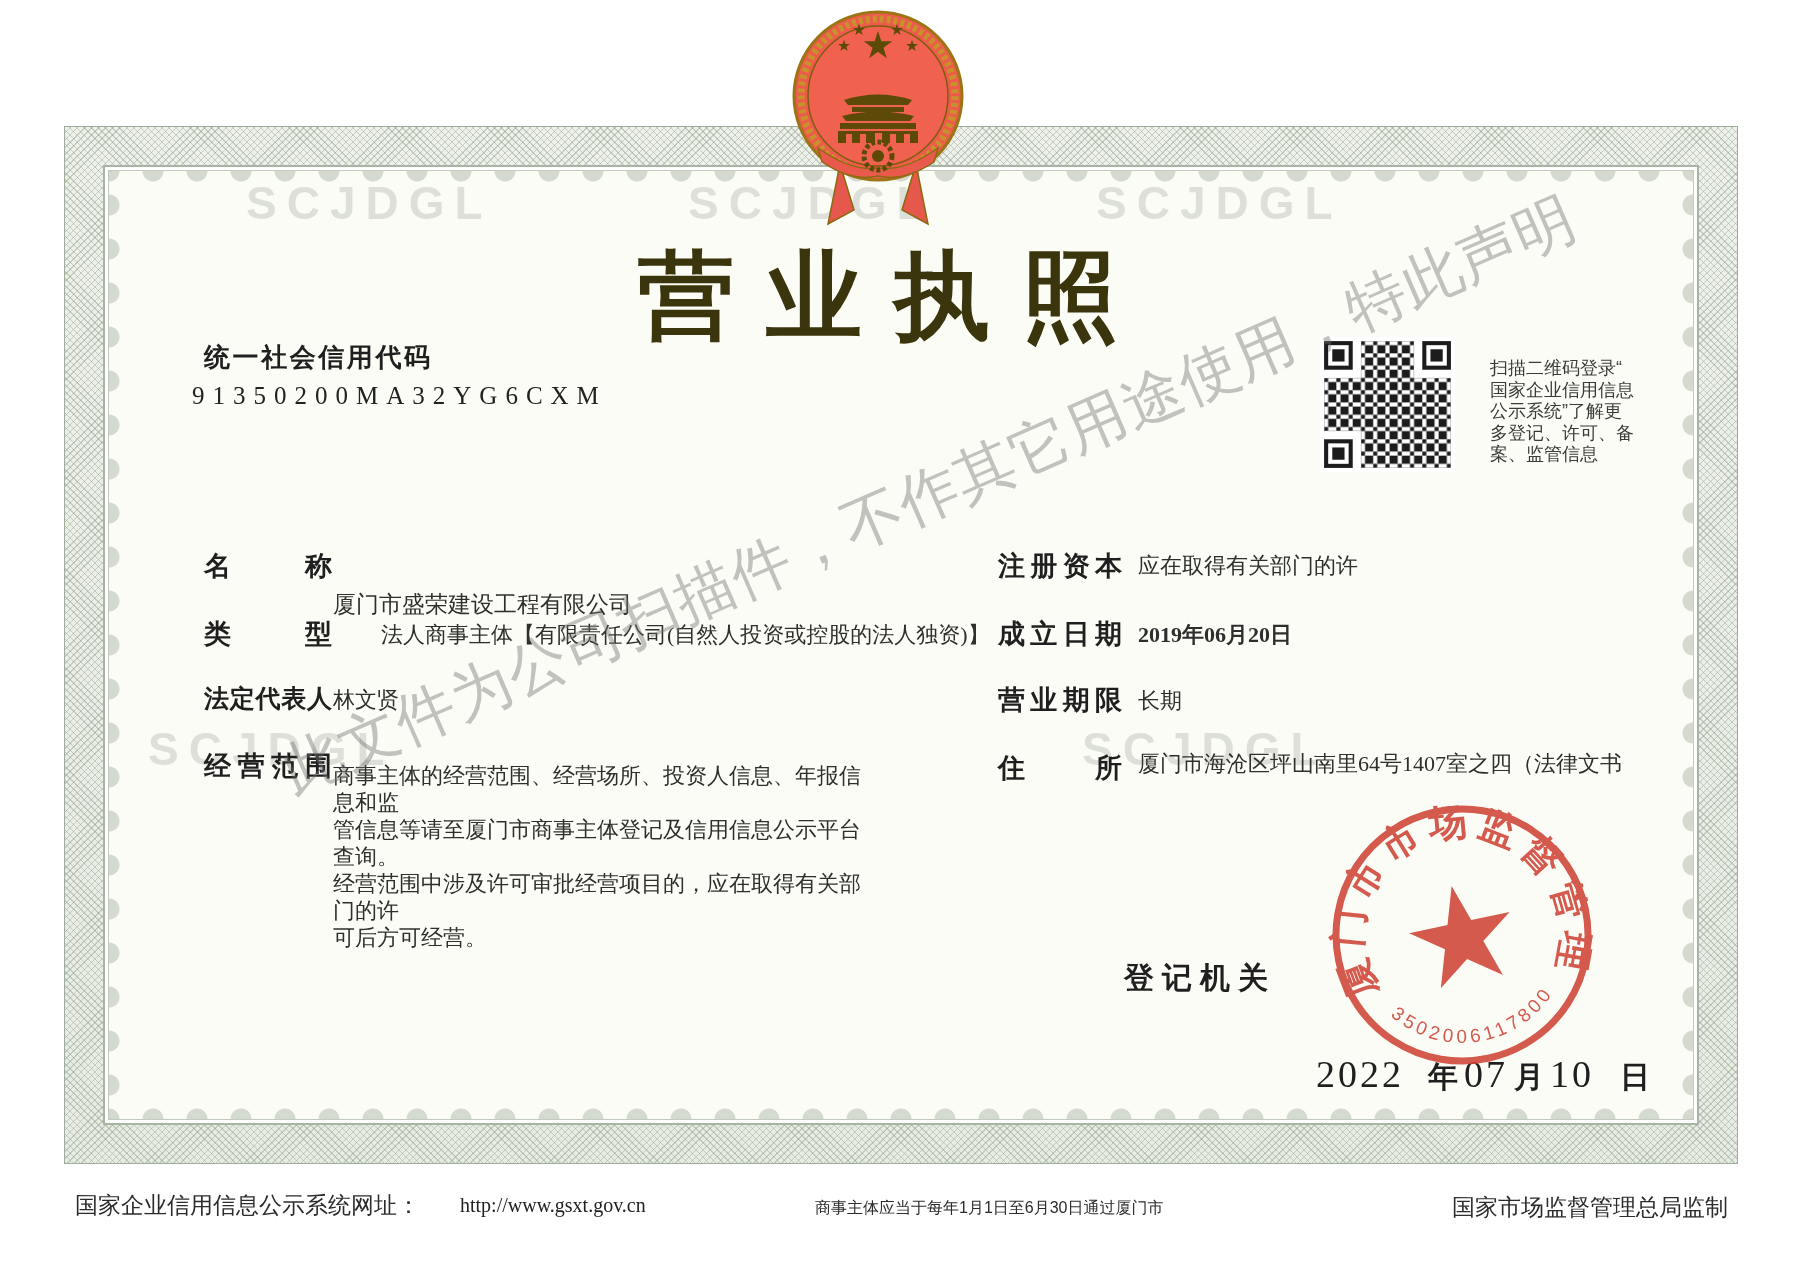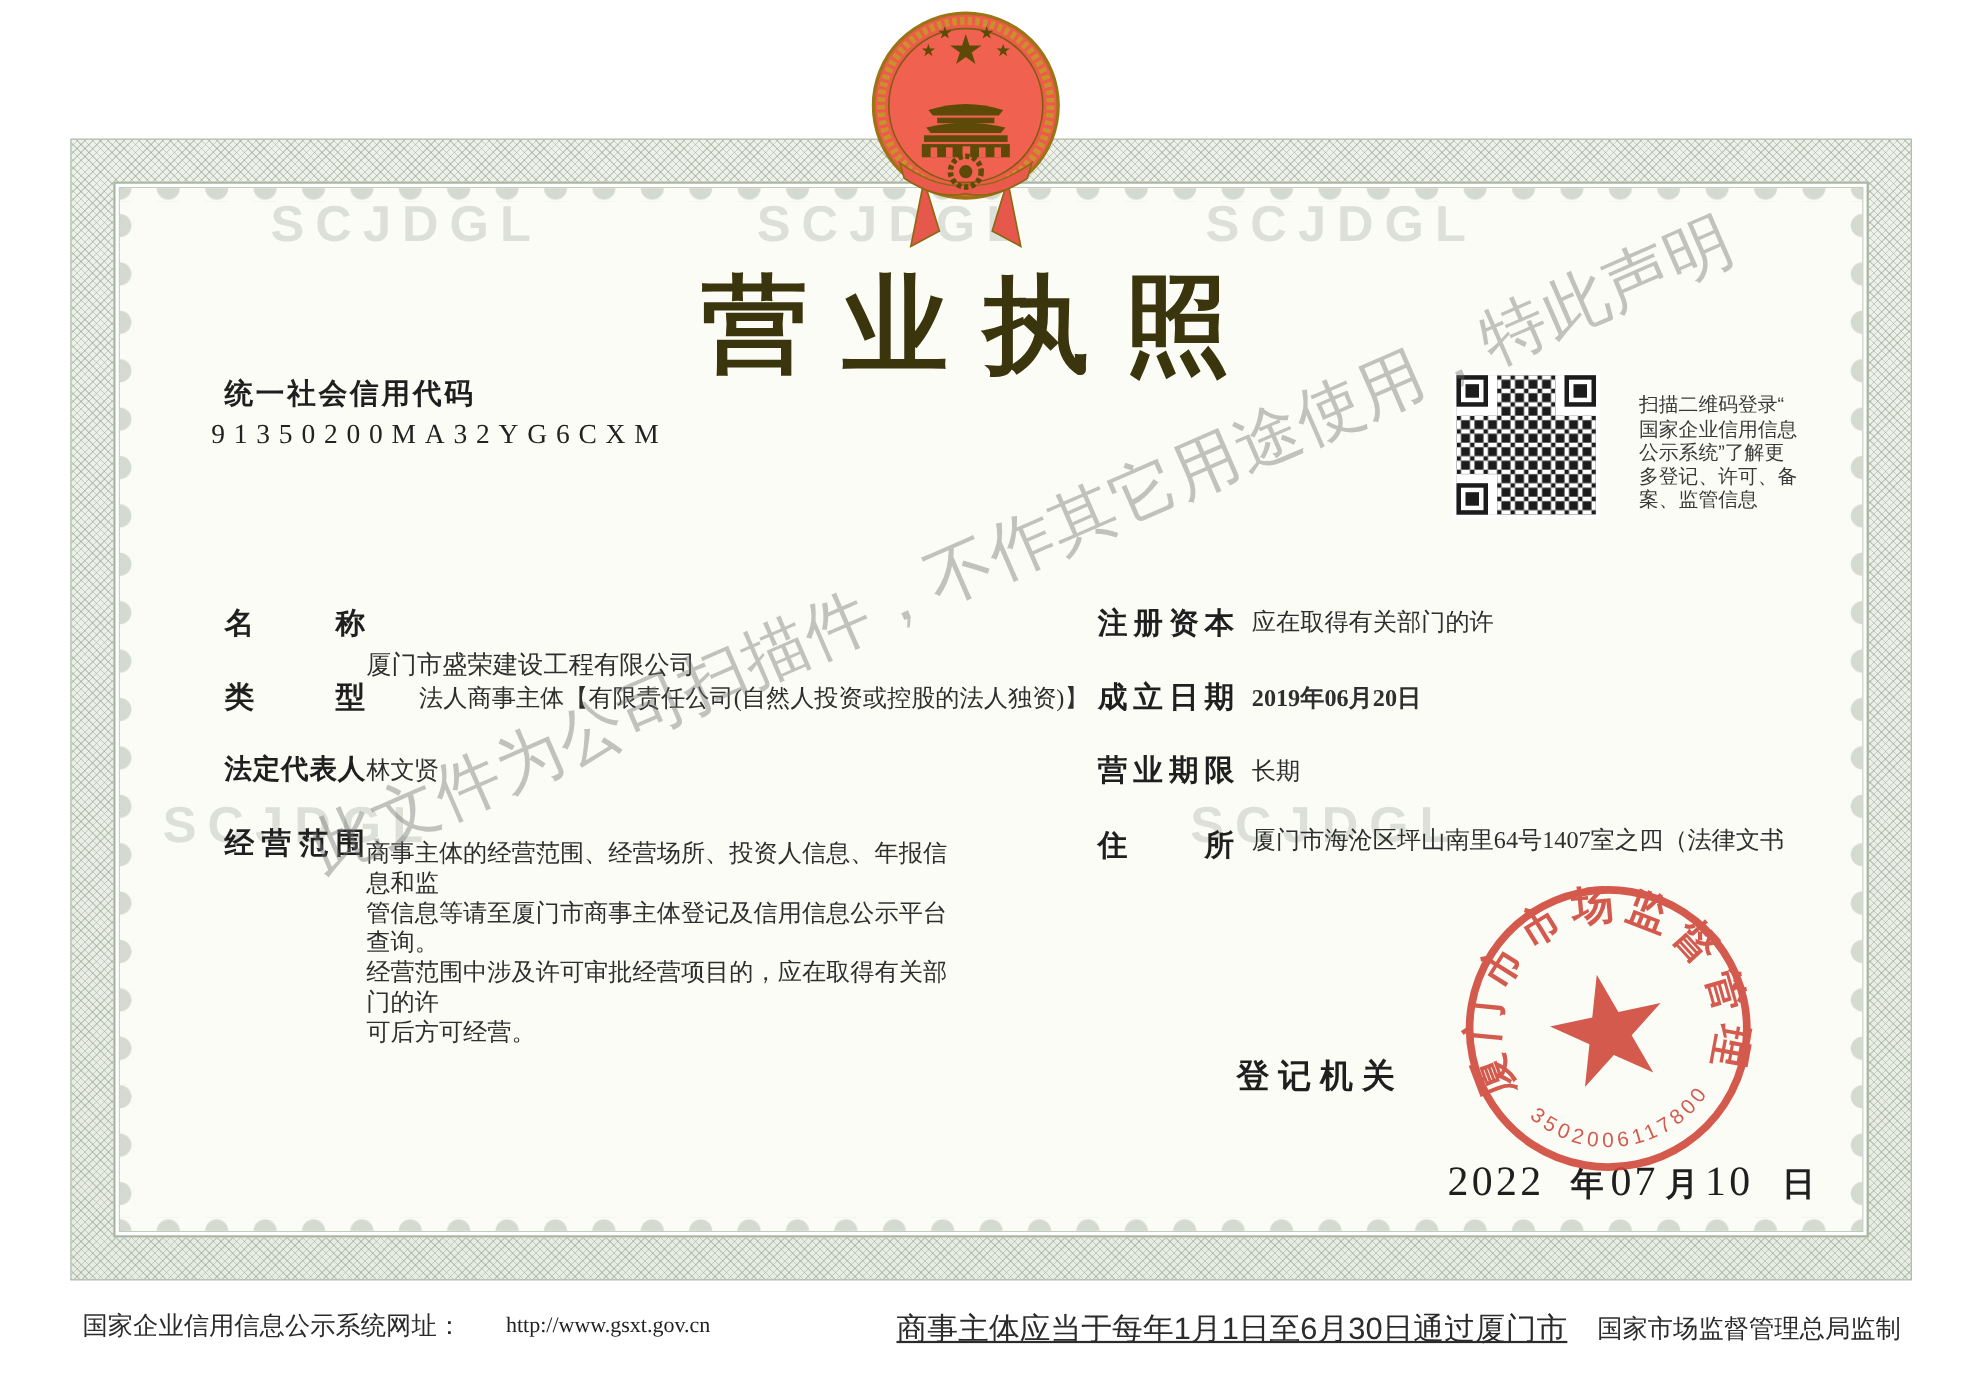--- a/index.html
+++ b/index.html
@@ -46,21 +46,21 @@
 
   .reg-label{left:1124px;top:958px;width:144px;font-size:30px;}
   .seal{left:1327px;top:800px;width:270px;height:270px;transform:rotate(-12deg);opacity:.88;z-index:4;}
   .date-line{left:1316px;top:1052px;display:flex;align-items:baseline;color:#1f1f1f;}
   .date-num{font-family:"Liberation Serif","DejaVu Serif",serif;font-size:38px;letter-spacing:3px;}
   .date-unit{font-size:30px;font-weight:bold;margin:0 6px;}
 
   .footer{color:#2b2b2b;}
   .site-label{left:75px;top:1190px;font-size:23px;}
   .site-url{left:420px;top:1194px;font-size:20px;font-family:"Liberation Serif","DejaVu Serif",serif;color:#222;margin-left:40px;}
-  .notice{left:815px;top:1196px;font-size:28px;line-height:23px;text-decoration:underline;}
+  .notice{left:815px;top:1196px;font-size:16px;line-height:23px;}
   .producer{left:1452px;top:1192px;font-size:23px;}
 
   .watermark{left:286px;top:735px;transform:rotate(-23.5deg);transform-origin:0 50%;
     font-size:60px;font-weight:500;letter-spacing:1px;white-space:nowrap;
     color:rgba(112,112,112,.42);z-index:8;pointer-events:none;}
   .mark{position:absolute;z-index:2;font-size:46px;font-weight:bold;letter-spacing:10px;
     color:rgba(148,158,146,.30);pointer-events:none;}
   .m1{left:246px;top:176px;} .m2{left:688px;top:176px;} .m3{left:1096px;top:176px;}
   .m4{left:148px;top:722px;} .m5{left:1082px;top:722px;}
 

